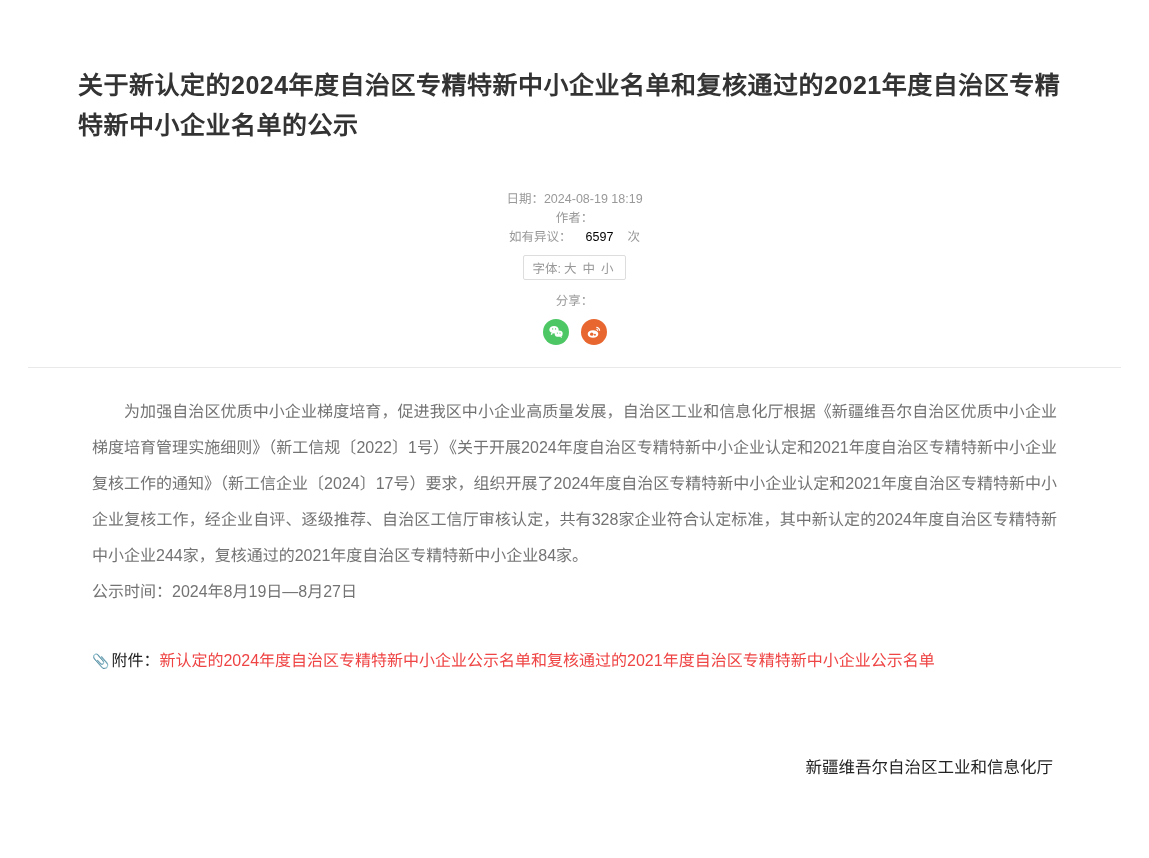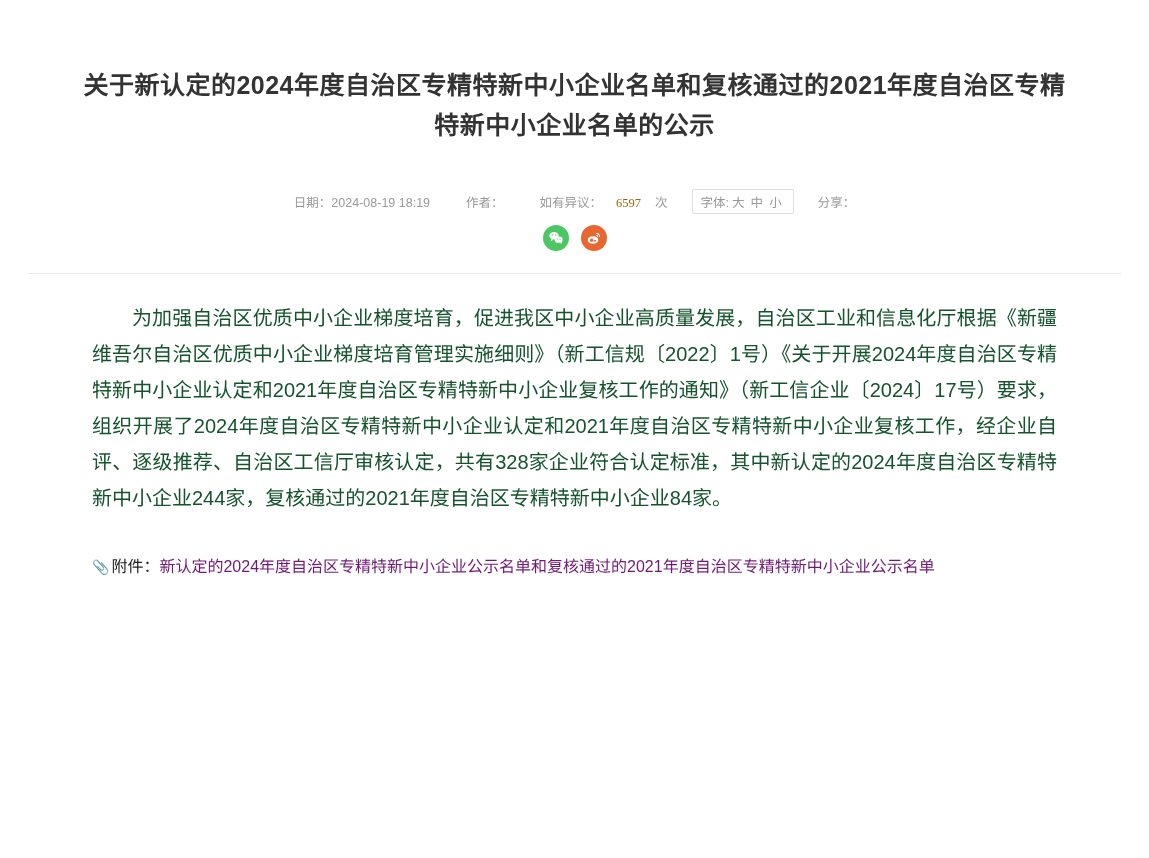--- a/index.html
+++ b/index.html
@@ -15,56 +15,55 @@
   }
   .page {
     position: relative;
     width: 1149px;
     height: 858px;
     background: #ffffff;
     box-sizing: border-box;
     overflow: hidden;
   }
   .title {
-    text-align: center;
     font-size: 25px;
     font-weight: bold;
     color: #333333;
     line-height: 40px;
     letter-spacing: 0.5px;
     padding: 48px 78px 10px 78px;
     box-sizing: border-box;
   }
   .meta-bar {
     display: flex;
     align-items: center;
     justify-content: center;
     font-size: 12.5px;
     color: #999999;
     padding: 16px 0 0 0;
     gap: 0;
+    flex-direction: column;
   }
   .meta-item {
     white-space: nowrap;
     padding: 0 18px;
   }
   .meta-item .label { color: #999999; }
   .meta-item .value { color: #999999; }
   .meta-views .count {
     padding: 0 14px;
-    color: #a16207;
-    font-family: Liberation Serif, serif;
+    color: #000000;
   }
   .font-size-box {
     border: 1px solid #dddddd;
     border-radius: 2px;
     padding: 2px 8px;
     color: #999999;
     white-space: nowrap;
-    margin: 1px 6px;
+    margin: 10px 6px;
     font-size: 12.5px;
   }
   .font-size-box .fs {
     padding: 0 3px;
     cursor: pointer;
   }
   .share-row {
     display: flex;
     justify-content: center;
     gap: 12px;
@@ -82,23 +81,23 @@
   .share-wechat { background: #4cc764; }
   .share-weibo { background: #e8662f; }
   .share-icon svg { display: block; }
   .divider {
     border: none;
     border-top: 1px solid #e9e9e9;
     margin: 22px 28px 0 28px;
   }
   .article {
     padding: 26px 92px 0 92px;
-    font-size: 20px;
+    font-size: 16px;
     line-height: 36px;
-    color: #14532d;
+    color: #737373;
     text-align: justify;
   }
   .article p {
     margin: 0;
   }
   .indent {
     text-indent: 2em;
   }
   .line {
     margin-top: 2px;
@@ -112,21 +111,21 @@
     align-items: flex-start;
   }
   .attach-icon {
     display: inline-block;
     margin-right: 2px;
     color: #555;
     font-size: 14px;
     line-height: 30px;
   }
   .attach-link {
-    color: #701a75;
+    color: #ef4444;
     text-decoration: none;
     cursor: pointer;
   }
   .signature {
     padding: 74px 96px 0 0;
     text-align: right;
     font-size: 16.5px;
     line-height: 34px;
     color: #222222;
   }
@@ -176,24 +175,26 @@
         <path d="M15.5 4.2c3.2 0 5.8 2.6 5.8 5.8h-1.8c0-2.2-1.8-4-4-4V4.2z"></path>
         <path d="M15.5 7.1c1.6 0 2.9 1.3 2.9 2.9h-1.7c0-0.7-0.5-1.2-1.2-1.2V7.1z"></path>
       </svg>
     </span>
   </div>
 
   <hr class="divider">
 
   <div class="article">
     <p class="indent">为加强自治区优质中小企业梯度培育，促进我区中小企业高质量发展，自治区工业和信息化厅根据《新疆维吾尔自治区优质中小企业梯度培育管理实施细则》（新工信规〔2022〕1号）《关于开展2024年度自治区专精特新中小企业认定和2021年度自治区专精特新中小企业复核工作的通知》（新工信企业〔2024〕17号）要求，组织开展了2024年度自治区专精特新中小企业认定和2021年度自治区专精特新中小企业复核工作，经企业自评、逐级推荐、自治区工信厅审核认定，共有328家企业符合认定标准，其中新认定的2024年度自治区专精特新中小企业244家，复核通过的2021年度自治区专精特新中小企业84家。</p>
+    <p class="line">公示时间：2024年8月19日—8月27日</p>
   </div>
 
   <div class="attachment">
     <span class="attach-icon">📎</span>
     <span><span>附件：</span></span>
     <a class="attach-link">新认定的2024年度自治区专精特新中小企业公示名单和复核通过的2021年度自治区专精特新中小企业公示名单</a>
   </div>
 
   <div class="signature">
+    <div class="nowrap">新疆维吾尔自治区工业和信息化厅</div>
   </div>
 
 </div>
 
 </body></html>

